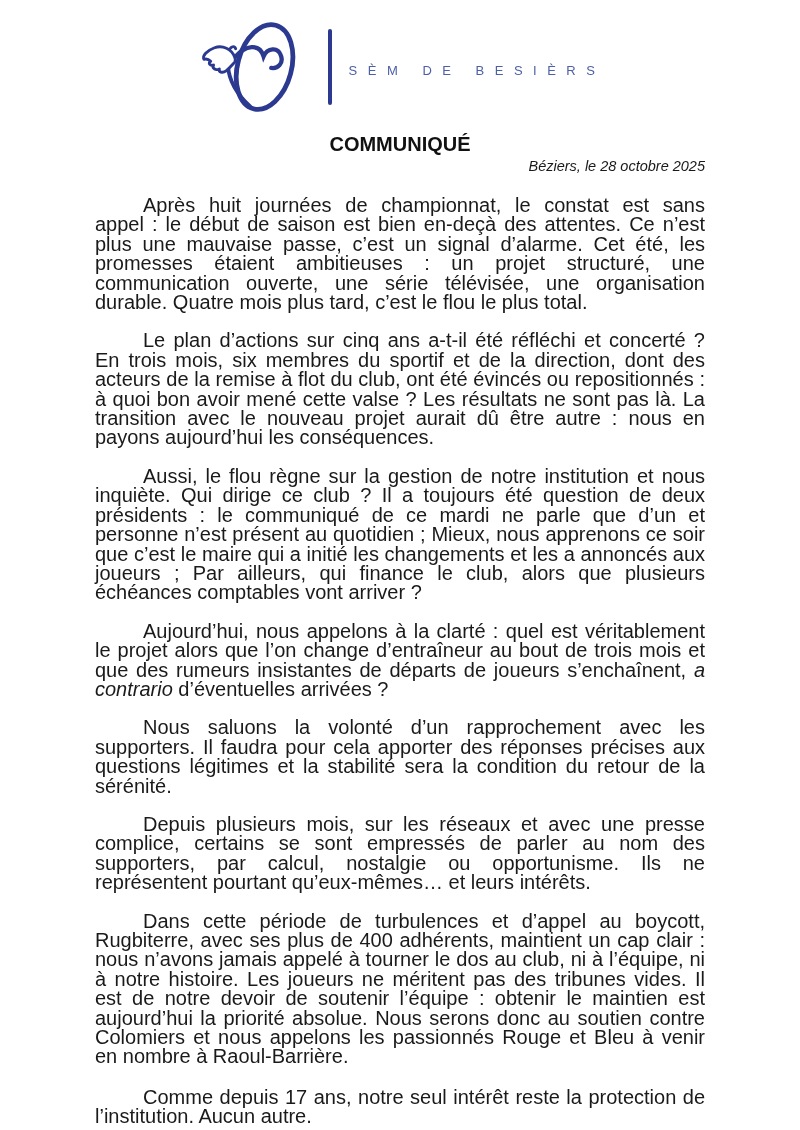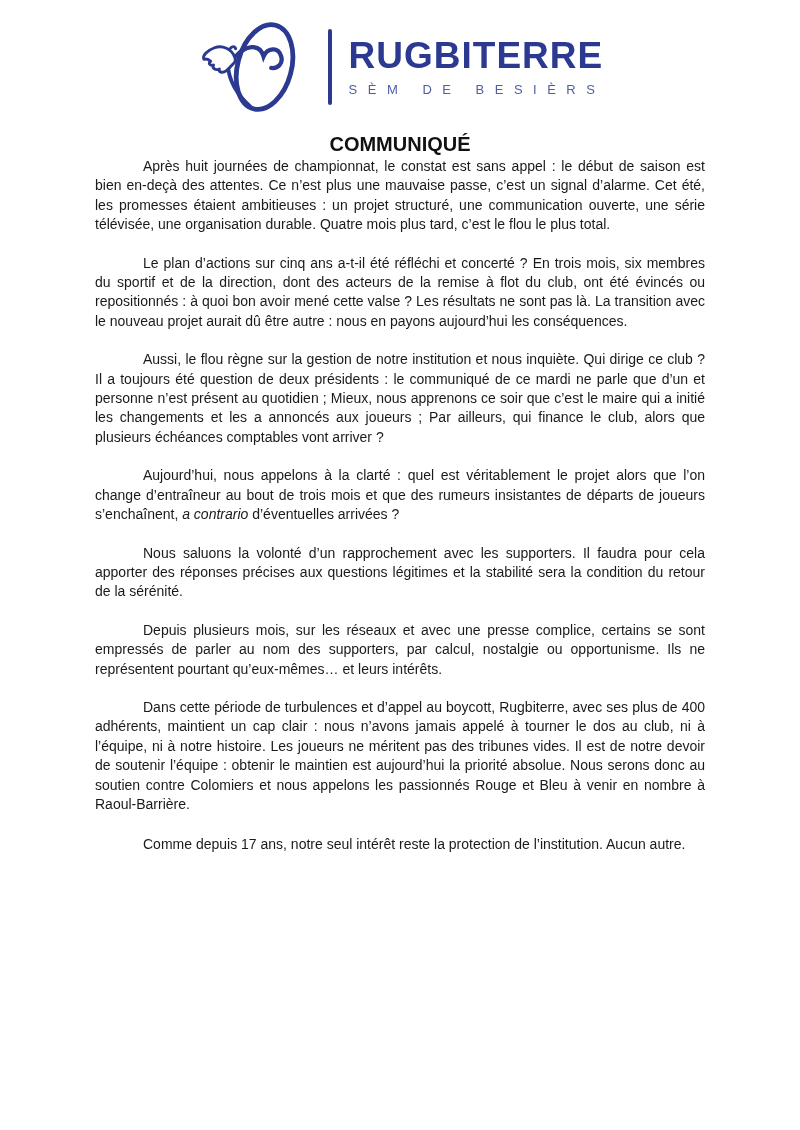--- a/index.html
+++ b/index.html
@@ -80,21 +80,21 @@
     text-align: right;
     font-style: italic;
     font-size: 14.5px;
     line-height: 19px;
     color: #1a1a1a;
   }
 
   
   .body-text p {
     margin: 0 0 19px 0;
-    font-size: 14px;
+    font-size: 20px;
     line-height: 19.4px;
     text-align: justify;
     text-indent: 48px;
     color: #1a1a1a;
   }
   .body-text p.tight {
     margin-bottom: 0;
     margin-top: 21px;
   }
   .body-text em {
@@ -125,26 +125,26 @@
       <path d="M41,42 C38,33 28,29 20,32 C12,35 7,40 9,44 C12,43 14,44 16,46
                C13,48 15,51 19,50 C17,53 21,56 25,54 C24,57 28,59 32,56
                C36,53 39,49 41,47 C42,45 42,44 41,42 Z" fill="#ffffff" stroke="#2B3990" stroke-width="3" stroke-linejoin="round"></path>
 
       <path d="M36,33 C38,30 41,30 42,33" fill="none" stroke="#2B3990" stroke-width="3" stroke-linecap="round"></path>
     </svg>
 
     <div class="logo-divider"></div>
 
     <div class="logo-text">
-      <div class="brand">RUGBITERRE</div>
       <div class="tagline">SÈM DE BESIÈRS</div>
     </div>
   </header>
 
   <h1 class="doc-title">COMMUNIQUÉ</h1>
+  <div class="dateline">Béziers, le 28 octobre 2025</div>
 
   <main class="body-text">
     <p>Après huit journées de championnat, le constat est sans appel&nbsp;: le début de saison est bien en-deçà des attentes. Ce n’est plus une mauvaise passe, c’est un signal d’alarme. Cet été, les promesses étaient ambitieuses&nbsp;: un projet structuré, une communication ouverte, une série télévisée, une organisation durable. Quatre mois plus tard, c’est le flou le plus total.</p>
     <p>Le plan d’actions sur cinq ans a-t-il été réfléchi et concerté&nbsp;? En trois mois, six membres du sportif et de la direction, dont des acteurs de la remise à flot du club, ont été évincés ou repositionnés&nbsp;: à quoi bon avoir mené cette valse&nbsp;? Les résultats ne sont pas là. La transition avec le nouveau projet aurait dû être autre&nbsp;: nous en payons aujourd’hui les conséquences.</p>
     <p>Aussi, le flou règne sur la gestion de notre institution et nous inquiète. Qui dirige ce club&nbsp;? Il a toujours été question de deux présidents&nbsp;: le communiqué de ce mardi ne parle que d’un et personne n’est présent au quotidien&nbsp;; Mieux, nous apprenons ce soir que c’est le maire qui a initié les changements et les a annoncés aux joueurs&nbsp;; Par ailleurs, qui finance le club, alors que plusieurs échéances comptables vont arriver&nbsp;?</p>
     <p><span>Aujourd’hui, nous appelons à la clarté&nbsp;: quel est véritablement le projet alors que l’on change d’entraîneur au bout de trois mois et que des rumeurs insistantes de départs de joueurs s’enchaînent, </span><em>a contrario</em><span> d’éventuelles arrivées&nbsp;?</span></p>
     <p>Nous saluons la volonté d’un rapprochement avec les supporters. Il faudra pour cela apporter des réponses précises aux questions légitimes et la stabilité sera la condition du retour de la sérénité.</p>
     <p>Depuis plusieurs mois, sur les réseaux et avec une presse complice, certains se sont empressés de parler au nom des supporters, par calcul, nostalgie ou opportunisme. Ils ne représentent pourtant qu’eux-mêmes… et leurs intérêts.</p>
     <p>Dans cette période de turbulences et d’appel au boycott, Rugbiterre, avec ses plus de 400 adhérents, maintient un cap clair&nbsp;: nous n’avons jamais appelé à tourner le dos au club, ni à l’équipe, ni à notre histoire. Les joueurs ne méritent pas des tribunes vides. Il est de notre devoir de soutenir l’équipe&nbsp;: obtenir le maintien est aujourd’hui la priorité absolue. Nous serons donc au soutien contre Colomiers et nous appelons les passionnés Rouge et Bleu à venir en nombre à Raoul-Barrière.</p>
     <p class="tight">Comme depuis 17 ans, notre seul intérêt reste la protection de l’institution. Aucun autre.</p>

